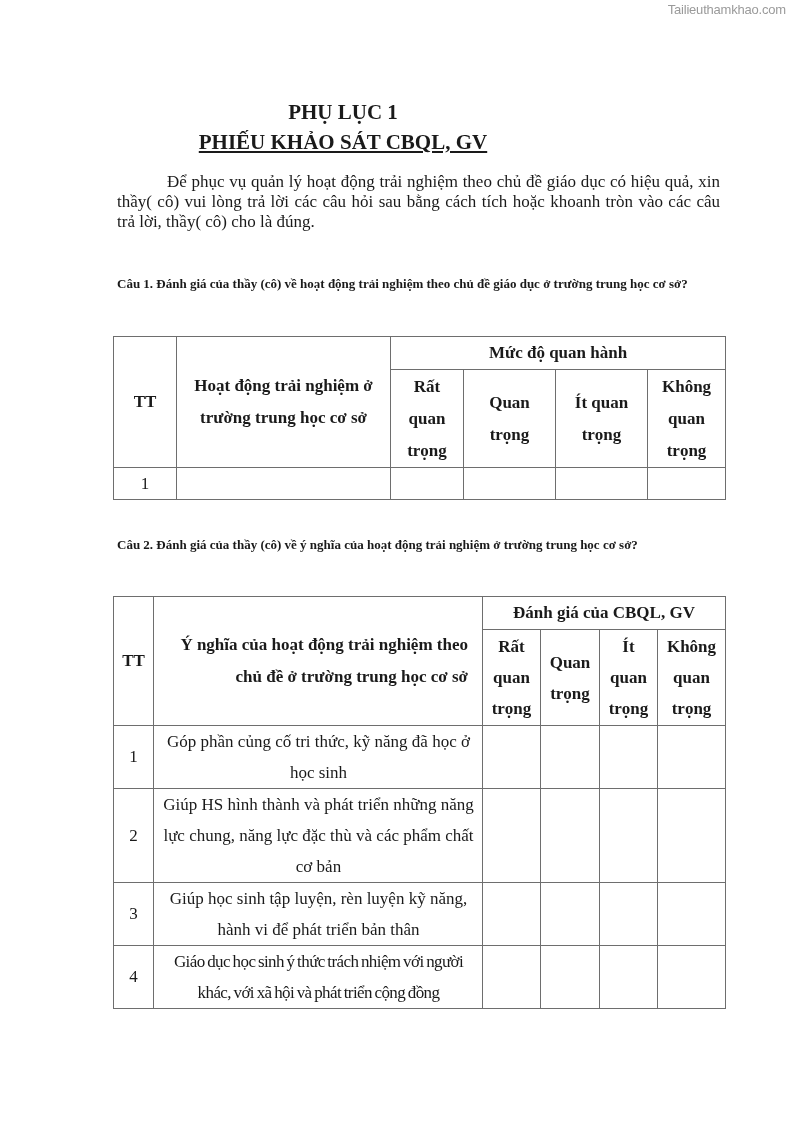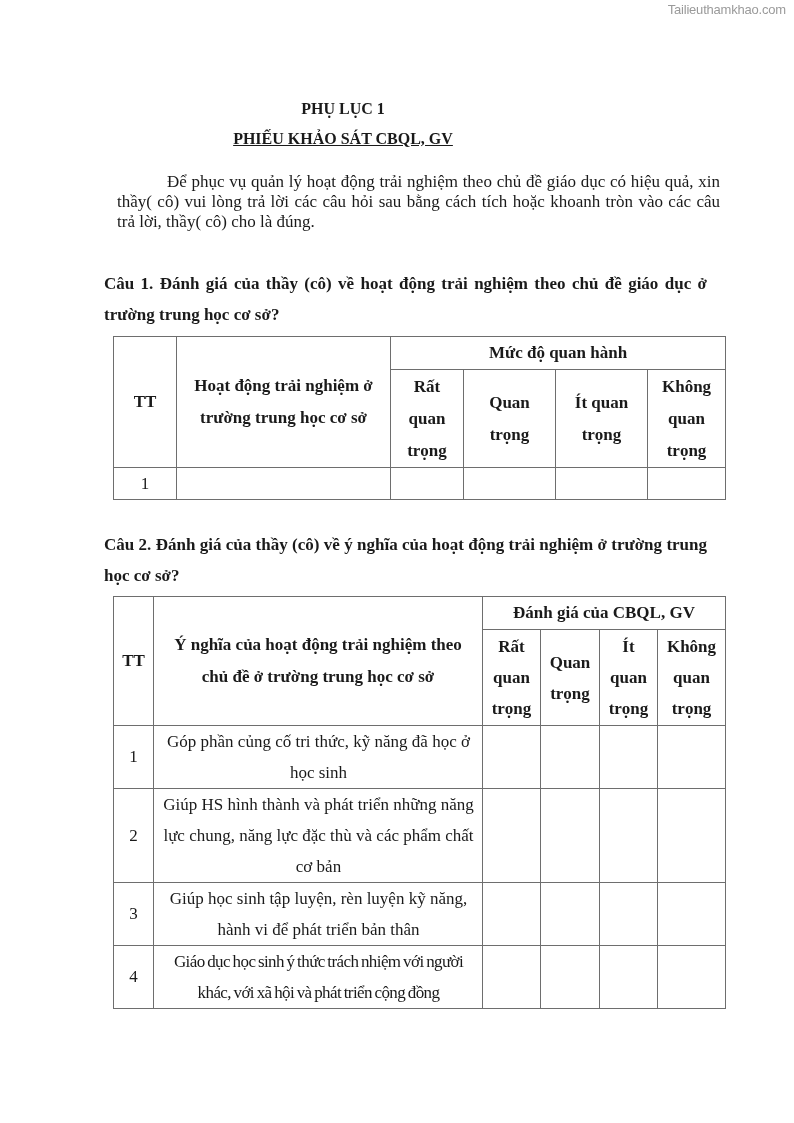--- a/index.html
+++ b/index.html
@@ -1,23 +1,23 @@
 <!DOCTYPE html>
 <html><head>
 <meta charset="utf-8">
 <style>
   html, body { margin: 0; padding: 0; background: #ffffff; }
   body { width: 794px; height: 1123px; position: relative; overflow: hidden;
          font-family: "Liberation Serif", "DejaVu Serif", serif; color: #1a1a1a; }
   .watermark { position: absolute; top: 2px; right: 8px; font-family: "Liberation Sans", sans-serif;
                font-size: 13px; color: #9a9a9a; letter-spacing: -0.2px; }
-  .title { position: absolute; left: 0; width: 686px; text-align: center; font-weight: bold; font-size: 16px; }
+  .title { position: absolute; left: 0; width: 686px; text-align: center; font-weight: bold; font-size: 21px; }
   .para { position: absolute; left: 117px; width: 603px; font-size: 17px; line-height: 20px; text-align: justify; }
   .para .indent { display: inline-block; width: 50px; }
-  .question { position: absolute; left: 104px; width: 603px; font-size: 17px; line-height: 31px; font-weight: bold; text-align: justify; text-align-last: left; }
+  .question { position: absolute; left: 117px; width: 603px; font-size: 13px; line-height: 31px; font-weight: bold; text-align: justify; text-align-last: left; }
   table.grid { position: absolute; border-collapse: collapse; table-layout: fixed; }
   table.grid td { border: 1.5px solid #6e6e6e; padding: 0; vertical-align: middle; text-align: center; font-size: 17px; }
   .hdr { font-weight: bold; line-height: 32px; }
   .cell-text { text-align: justify; padding: 0 6px 0 7px !important; line-height: 31px; }
   .cell-text.tight { letter-spacing: -0.6px; word-spacing: -1px; }
 </style>
 </head>
 <body>
 
 <div class="watermark">Tailieuthamkhao.com</div>
@@ -68,21 +68,21 @@
     <col style="width:40px">
       <col style="width:329px">
       <col style="width:58px">
       <col style="width:59px">
       <col style="width:58px">
       <col style="width:68px">
   </colgroup>
   <tbody>
       <tr style="height:30px;">
     <td rowspan="2" class="hdr">TT</td>
-    <td rowspan="2" class="hdr" style="padding:4px 14px;">Ý nghĩa của hoạt động trải nghiệm theo chủ đề ở trường trung học cơ sở</td>
+    <td rowspan="2" class="hdr" style="padding:4px 14px;text-align:right;">Ý nghĩa của hoạt động trải nghiệm theo chủ đề ở trường trung học cơ sở</td>
     <td colspan="4" class="hdr">Đánh giá của CBQL, GV</td>
   </tr>
   <tr style="height:96px;">
     <td class="hdr" style="line-height:31px;">Rất quan trọng</td>
     <td class="hdr" style="line-height:31px;">Quan trọng</td>
     <td class="hdr" style="line-height:31px; padding:0 6px;">Ít quan trọng</td>
     <td class="hdr" style="line-height:31px;">Không quan trọng</td>
   </tr>
   <tr style="height:63px;">
     <td>1</td>

